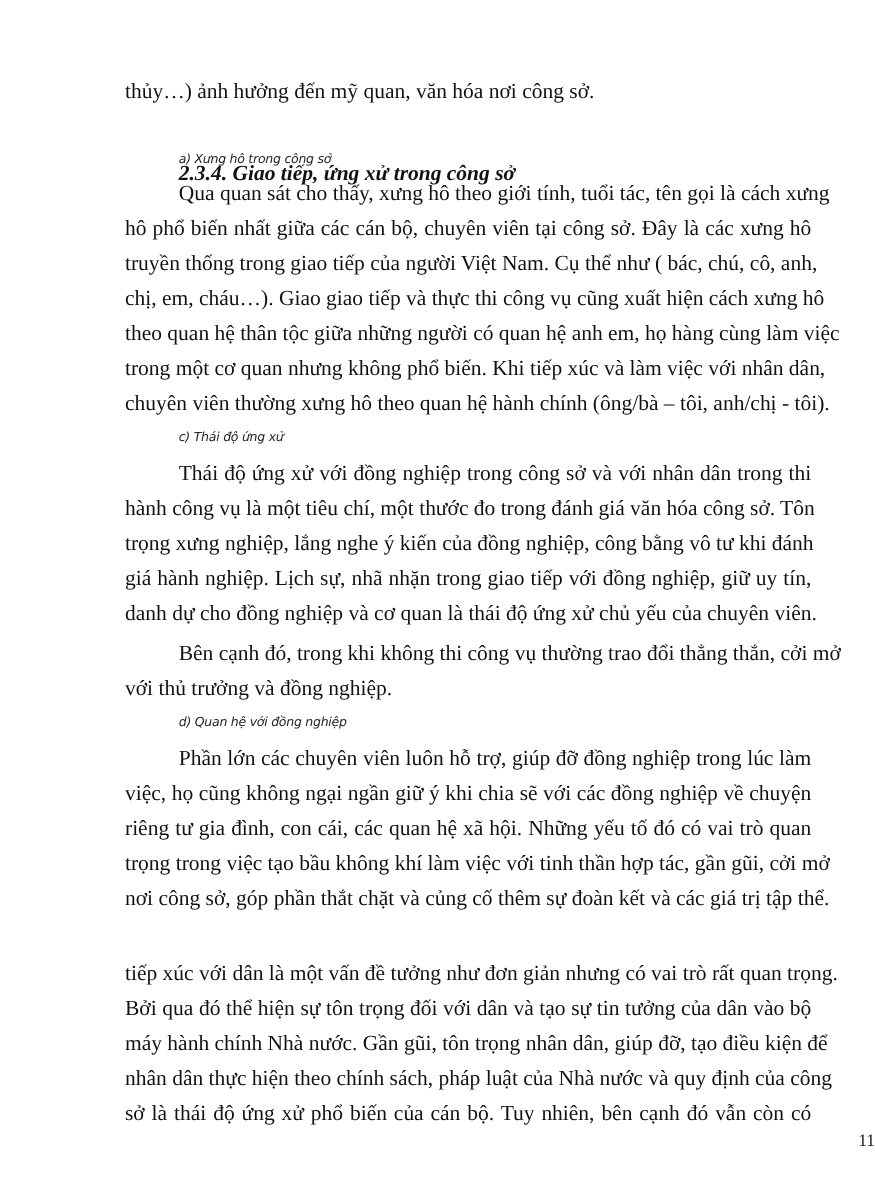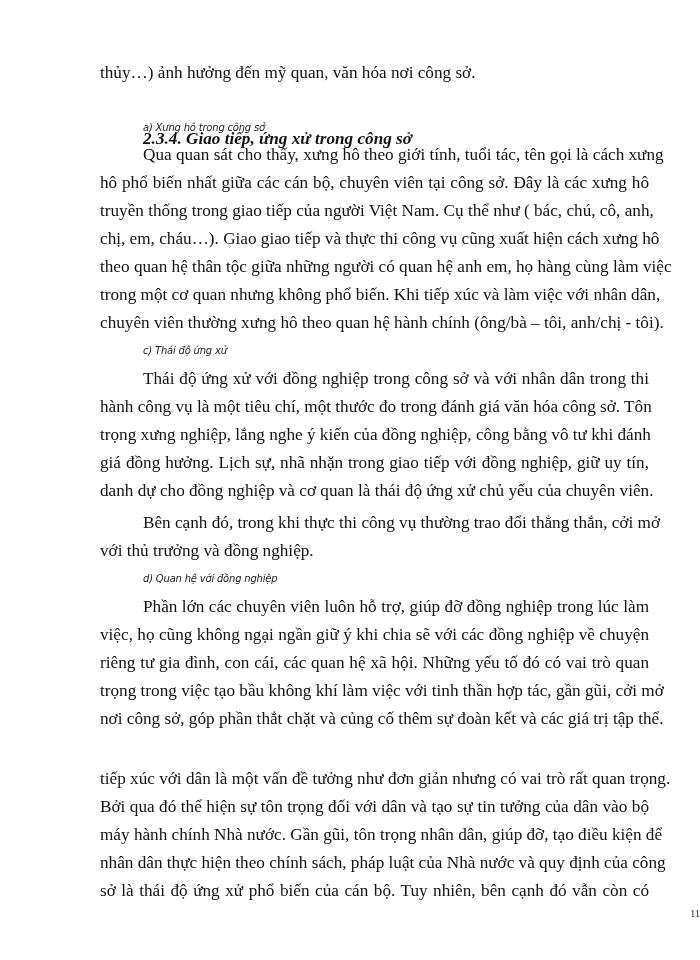--- a/index.html
+++ b/index.html
@@ -31,21 +31,21 @@
   .subheading {
     font-family: "DejaVu Sans", sans-serif;
     font-style: italic;
     font-size: 10px;
     color: #222222;
     text-align-last: left;
     letter-spacing: -0.2px;
   }
   .page-number {
     position: absolute; left: 0; width: 700px; top: 892px;
-    text-align: right; font-size: 10px; line-height: 20px;
+    text-align: right; font-size: 14px; line-height: 20px;
     font-family: "Liberation Serif", serif; color: #222222;
   }
 </style>
 </head>
 <body>
 
 <div class="page">
   <div class="line last" style="top:62px">thủy…) ảnh hưởng đến mỹ quan, văn hóa nơi công sở.</div>
   <div class="line indent heading" style="top:89px">2.3.4. Giao tiếp, ứng xử trong công sở</div>
   <div class="line indent subheading" style="top:117px">a) Xưng hô trong công sở</div>
@@ -53,23 +53,23 @@
   <div class="line" style="top:172px">hô phổ biến nhất giữa các cán bộ, chuyên viên tại công sở. Đây là các xưng hô</div>
   <div class="line" style="top:200px">truyền thống trong giao tiếp của người Việt Nam. Cụ thể như ( bác, chú, cô, anh,</div>
   <div class="line" style="top:228px">chị, em, cháu…). Giao giao tiếp và thực thi công vụ cũng xuất hiện cách xưng hô</div>
   <div class="line" style="top:256px">theo quan hệ thân tộc giữa những người có quan hệ anh em, họ hàng cùng làm việc</div>
   <div class="line" style="top:284px">trong một cơ quan nhưng không phổ biến. Khi tiếp xúc và làm việc với nhân dân,</div>
   <div class="line last" style="top:312px">chuyên viên thường xưng hô theo quan hệ hành chính (ông/bà – tôi, anh/chị - tôi).</div>
   <div class="line indent subheading" style="top:340px">c) Thái độ ứng xử</div>
   <div class="line indent" style="top:368px">Thái độ ứng xử với đồng nghiệp trong công sở và với nhân dân trong thi</div>
   <div class="line" style="top:396px">hành công vụ là một tiêu chí, một thước đo trong đánh giá văn hóa công sở. Tôn</div>
   <div class="line" style="top:424px">trọng xưng nghiệp, lắng nghe ý kiến của đồng nghiệp, công bằng vô tư khi đánh</div>
-  <div class="line" style="top:452px">giá đồng hưởng. Lịch sự, nhã nhặn trong giao tiếp với đồng nghiệp, giữ uy tín,</div>
+  <div class="line" style="top:452px">giá hành nghiệp. Lịch sự, nhã nhặn trong giao tiếp với đồng nghiệp, giữ uy tín,</div>
   <div class="line last" style="top:480px">danh dự cho đồng nghiệp và cơ quan là thái độ ứng xử chủ yếu của chuyên viên.</div>
-  <div class="line indent" style="top:512px">Bên cạnh đó, trong khi thực thi công vụ thường trao đổi thẳng thắn, cởi mở</div>
+  <div class="line indent" style="top:512px">Bên cạnh đó, trong khi không thi công vụ thường trao đổi thẳng thắn, cởi mở</div>
   <div class="line last" style="top:540px">với thủ trưởng và đồng nghiệp.</div>
   <div class="line indent subheading" style="top:568px">d) Quan hệ với đồng nghiệp</div>
   <div class="line indent" style="top:596px">Phần lớn các chuyên viên luôn hỗ trợ, giúp đỡ đồng nghiệp trong lúc làm</div>
   <div class="line" style="top:624px">việc, họ cũng không ngại ngần giữ ý khi chia sẽ với các đồng nghiệp về chuyện</div>
   <div class="line" style="top:652px">riêng tư gia đình, con cái, các quan hệ xã hội. Những yếu tố đó có vai trò quan</div>
   <div class="line" style="top:680px">trọng trong việc tạo bầu không khí làm việc với tinh thần hợp tác, gần gũi, cởi mở</div>
   <div class="line last" style="top:708px">nơi công sở, góp phần thắt chặt và củng cố thêm sự đoàn kết và các giá trị tập thể.</div>
   <div class="line" style="top:768px">tiếp xúc với dân là một vấn đề tưởng như đơn giản nhưng có vai trò rất quan trọng.</div>
   <div class="line" style="top:824px">máy hành chính Nhà nước. Gần gũi, tôn trọng nhân dân, giúp đỡ, tạo điều kiện để</div>
   <div class="line" style="top:796px">Bởi qua đó thể hiện sự tôn trọng đối với dân và tạo sự tin tưởng của dân vào bộ</div>

